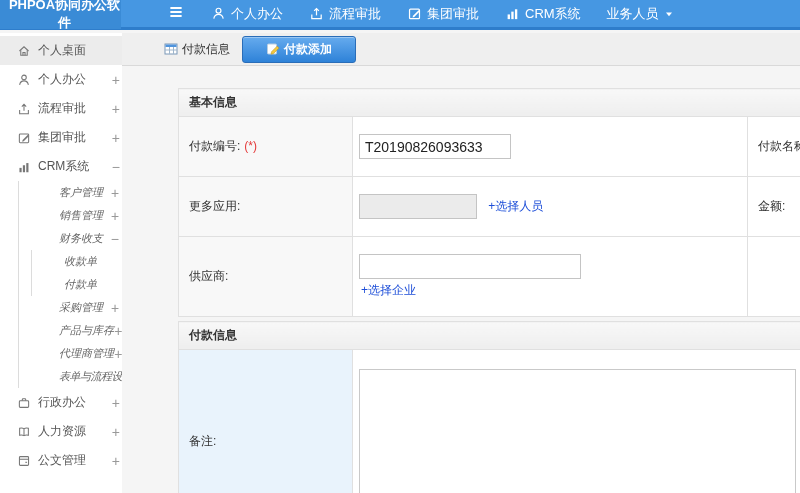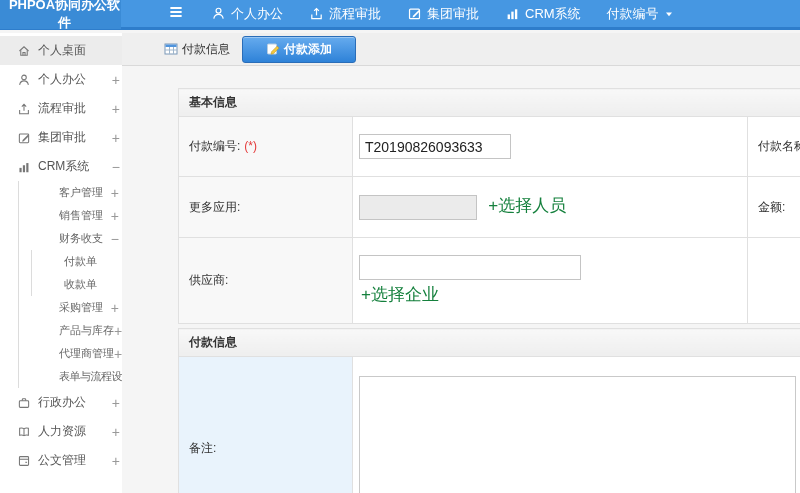--- a/index.html
+++ b/index.html
@@ -13,21 +13,21 @@
   .topmenu-item { display:flex; align-items:center; gap:5px; font-size:13px; cursor:pointer; white-space:nowrap; }
   .topmenu-item svg { display:block; }
 
   
   .sidebar { position:absolute; left:0; top:33px; width:133px; bottom:0; background:#fff; border-right:1px solid #e3e3e3; padding-top:3px; font-size:12px; color:#555; }
   .side-row { display:flex; align-items:center; height:29px; padding:0 12px 0 17px; cursor:pointer; white-space:nowrap; }
   .side-row.selected { background:#ececec; }
   .side-row .sicon { width:14px; height:14px; margin-right:7px; flex:0 0 14px; }
   .side-row .marker { margin-left:auto; color:#999; font-size:14px; line-height:1; }
   .subtree { border-left:1px solid #dcdcdc; margin-left:18px; }
-  .subtree .side-row { height:23px; padding:0 13px 0 40px; font-size:11px; color:#666; }
+  .subtree .side-row { height:23px; padding:0 13px 0 40px; font-size:11px; color:#666;font-style:italic; }
   .subtree2 { border-left:1px solid #dcdcdc; margin-left:12px; }
   .subtree2 .side-row { padding-left:32px; }
   .side-row.tight { padding-right:2px; letter-spacing:-0.5px; }
 
   
   .main { position:absolute; left:122px; top:33px; right:0; bottom:0; background:#f5f5f5; overflow:hidden; }
   .tabbar { height:33px; background:#efefef; border-bottom:1px solid #d9d9d9; display:flex; align-items:center; padding-left:36px; }
   .tab { display:flex; align-items:center; gap:4px; font-size:12px; color:#333; cursor:pointer; padding:4px 6px; }
   .tab svg { display:block; }
   .tab.active { margin-left:6px; background:linear-gradient(#66abee,#2e82d8); border:1px solid #2a6db8; border-radius:3px; color:#fff; font-weight:bold; padding:4px 23px; box-shadow:inset 0 1px 0 rgba(255,255,255,.35); }
@@ -40,21 +40,21 @@
   td.lbl2 { background:#fff; padding:6px 10px; }
   td.fld { background:#fff; padding:17px 6px; }
   td.lbl.blue { background:#e9f3fc; }
   .req { color:#e43b3b; margin-left:4px; }
   input.txt { border:1px solid #c4c4c4; height:25px; padding:2px 5px; font-size:14px; font-family:"Liberation Sans","DejaVu Sans",sans-serif; color:#222; background:#fff; vertical-align:middle; }
   input.txt.w150 { width:152px; }
   input.txt.w118 { width:118px; background:#ebebeb; }
   input.txt.w222 { width:222px; }
   input.txt.w110 { width:110px; height:23px; }
   textarea.remark { width:437px; height:141px; border:1px solid #c9c9c9; resize:both; margin:2px 0; font-family:"Liberation Sans","DejaVu Sans",sans-serif; }
-  a.lnk { color:#15803d; text-decoration:none; font-size:17px; margin-left:8px; cursor:pointer; }
+  a.lnk { color:#1d4ed8; text-decoration:none; font-size:12px; margin-left:8px; cursor:pointer; }
   a.lnk.blk { display:block; margin:3px 0 0 2px; }
   .mt4 { margin-top:4px; } .mt16 { margin-top:16px; }
 </style>
 </head>
 <body>
 
 <div class="topbar">
   <div class="logo">PHPOA协同办公软件</div>
   <div class="hamburger">
     <span><svg width="18" height="18" viewBox="0 0 16 16">
@@ -94,21 +94,21 @@
       <span>
           <svg width="15" height="15" viewBox="0 0 16 16" fill="#fff">
             <rect x="2.8" y="9" width="2.5" height="5"></rect>
             <rect x="6.7" y="6" width="2.5" height="8"></rect>
             <rect x="10.6" y="3.5" width="2.5" height="10.5"></rect>
           </svg>
         </span>
       <span>CRM系统</span>
     </div>
     <div class="topmenu-item">
-      <span>付款编号</span>
+      <span>业务人员</span>
       <span>
           <svg width="10" height="10" viewBox="0 0 10 10" fill="#fff">
             <path d="M2 3.5h6L5 7.2z"></path>
           </svg>
         </span>
     </div>
   </div>
 </div>
 
 <div class="sidebar">
@@ -163,24 +163,24 @@
     <div class="side-row">
       <span>销售管理</span>
       <span class="marker">+</span>
     </div>
     <div class="side-row">
       <span>财务收支</span>
       <span class="marker">−</span>
     </div>
     <div class="subtree2">
       <div class="side-row">
-        <span>付款单</span>
+        <span>收款单</span>
       </div>
       <div class="side-row">
-        <span>收款单</span>
+        <span>付款单</span>
       </div>
     </div>
     <div class="side-row">
       <span>采购管理</span>
       <span class="marker">+</span>
     </div>
     <div class="side-row">
       <span>产品与库存</span>
       <span class="marker">+</span>
     </div>

